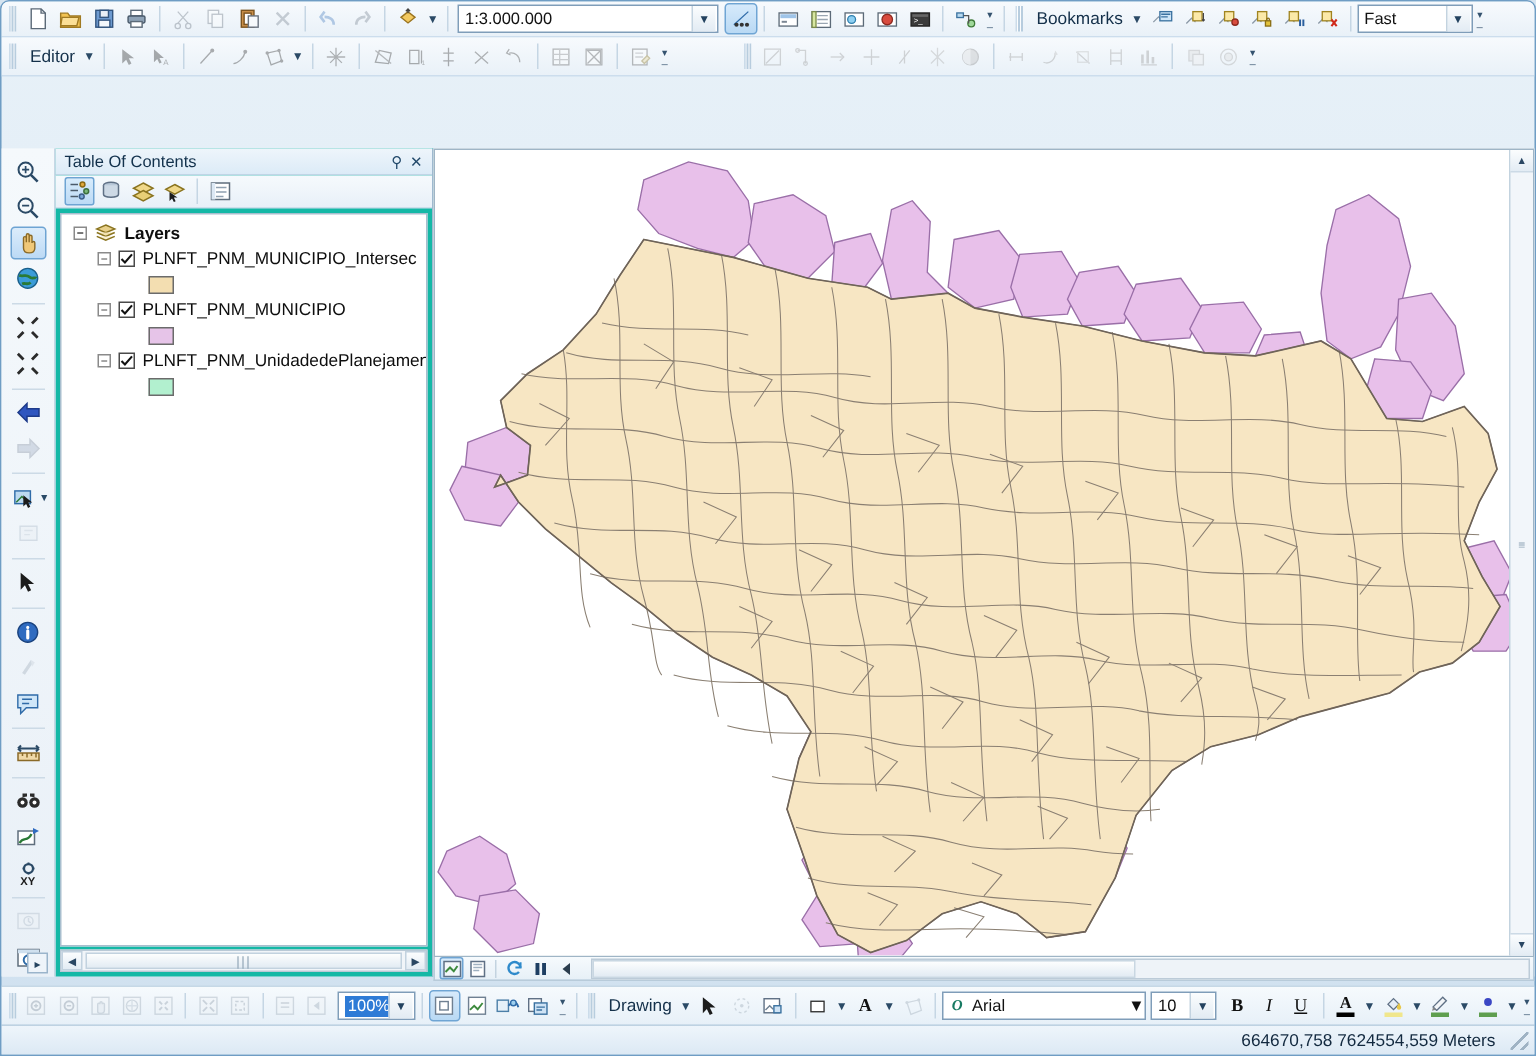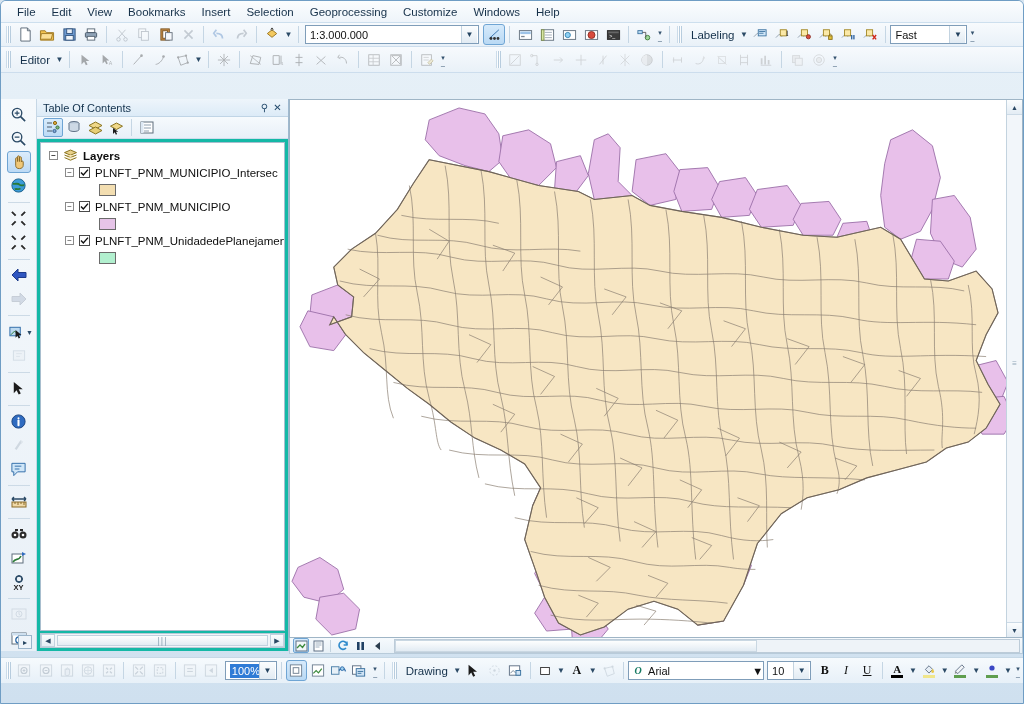--- a/index.html
+++ b/index.html
@@ -336,32 +336,20 @@
   }
   .colorstrip { width:12px; height:3px; margin-top:1px; }
   .tb-btn .lbl-letter { font-size:12px; font-weight:bold; color:#111; font-family:"Liberation Serif",serif; }
 </style>
 </head>
 <body>
 
 <div id="app">
 
 
-  <div class="menubar">
-    <div class="mi">File</div>
-    <div class="mi">Edit</div>
-    <div class="mi">View</div>
-    <div class="mi">Bookmarks</div>
-    <div class="mi">Insert</div>
-    <div class="mi">Selection</div>
-    <div class="mi">Geoprocessing</div>
-    <div class="mi">Customize</div>
-    <div class="mi">Windows</div>
-    <div class="mi">Help</div>
-  </div>
 
   <div class="toolbar-row">
     <div class="grip"></div>
 
     <div class="tb-btn">
       <svg width="15" height="15" viewBox="0 0 16 16">
           <path d="M3 1h7l3 3v11H3z" fill="#fff" stroke="#5c6a78"></path>
           <path d="M10 1v3h3" fill="none" stroke="#5c6a78"></path>
         </svg>
     </div>
@@ -488,21 +476,21 @@
           <path d="M6 5h4v6" stroke="#555" fill="none"></path>
         </svg>
     </div>
     <div class="tb-end">
         <span>▾</span>
         <span>_</span>
       </div>
     <div class="tb-sep"></div>
 
     <div class="grip"></div>
-    <div class="tb-label">Labeling</div>
+    <div class="tb-label">Bookmarks</div>
     <div class="dropcaret">▼</div>
 
     <div class="tb-btn">
       <svg width="16" height="14" viewBox="0 0 16 16">
           <path d="M1 10l4-4 3 3" stroke="#8c9aa8" fill="none"></path>
           <rect x="6" y="2" width="9" height="7" fill="#cfe6f8" stroke="#3b72a0"></rect>
           <path d="M7 4h7M7 6h5" stroke="#3b72a0"></path>
         </svg>
     </div>
     <div class="tb-btn">
@@ -1356,14 +1344,18 @@
         <span class="colorstrip" style="background:#5f9e4f"></span>
       </span>
     </div>
     <div class="dropcaret">▼</div>
     <div class="tb-end">
         <span>▾</span>
         <span>_</span>
       </div>
   </div>
 
+  <div class="statusbar">
+    <span>664670,758  7624554,559 Meters</span>
+    <span class="grip-corner"></span>
+  </div>
 
 </div>
 
 </body></html>

